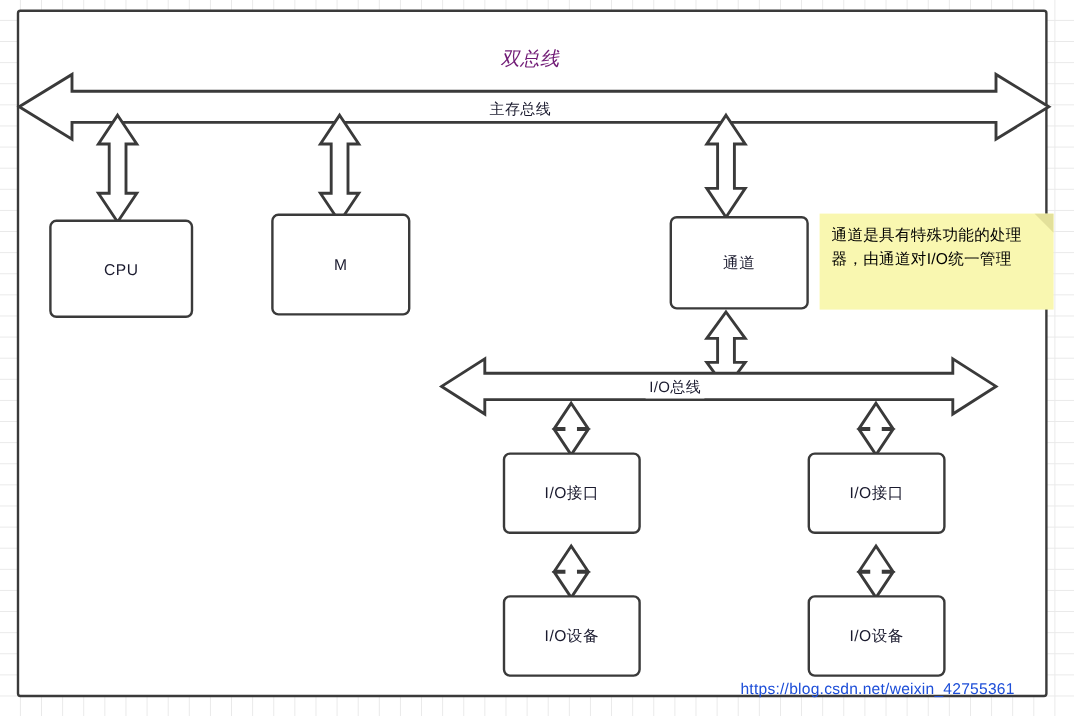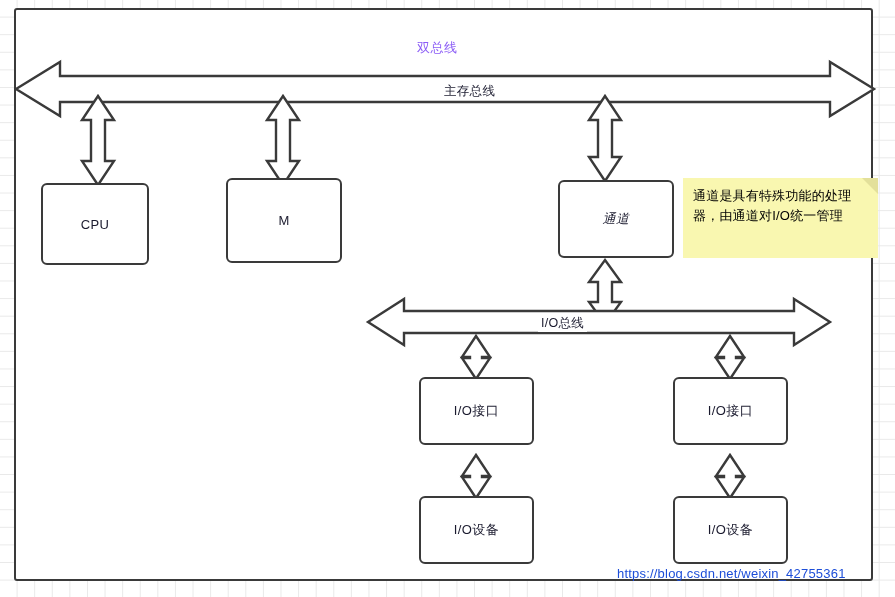--- a/index.html
+++ b/index.html
@@ -64,24 +64,25 @@
     position: absolute;
     font-size: 12.5px;
     color: #1a1a2e;
     background: #ffffff;
     padding: 0 3px;
     white-space: nowrap;
     letter-spacing: 0.3px;
   }
   .diagram-title {
     position: absolute;
-    font-size: 13px;
-    color: #8b5cf6;
+    font-size: 16px;
+    color: #701a75;
     white-space: nowrap;
     letter-spacing: 0.5px;
+    font-style: italic;
   }
   .note {
     position: absolute;
     left: 683px;
     top: 178px;
     width: 195px;
     height: 80px;
     background: #f9f7b0;
     box-sizing: border-box;
     padding: 8px 10px 0 10px;
@@ -148,33 +149,33 @@
       <path d="M 476,455 L 490,476 L 482,476 L 482,477 L 490,477 L 476,498
                L 462,477 L 470,477 L 470,476 L 462,476 Z"></path>
 
       <path d="M 730,455 L 744,476 L 736,476 L 736,477 L 744,477 L 730,498
                L 716,477 L 724,477 L 724,476 L 716,476 Z"></path>
     </g>
   </svg>
 
   <div class="diagram-title" style="left:417px; top:39px;">双总线</div>
 
-  <div class="bus-label" style="left:405px; top:83px;margin-left:36px;">主存总线</div>
+  <div class="bus-label" style="left:405px; top:83px;">主存总线</div>
 
   <div class="bus-label" style="left:538px; top:315px;">I/O总线</div>
 
-  <div class="node-box" style="left:41px; top:183px; width:108px; height:82px;">
+  <div class="node-box" style="left:41px; top:183px; width:120px; height:82px;">
     <span>CPU</span>
   </div>
 
   <div class="node-box" style="left:226px; top:178px; width:116px; height:85px;">
     <span>M</span>
   </div>
 
-  <div class="node-box" style="left:558px; top:180px; width:116px; height:78px;font-style:italic;">
+  <div class="node-box" style="left:558px; top:180px; width:116px; height:78px;">
     <span>通道</span>
   </div>
 
   <div class="node-box" style="left:419px; top:377px; width:115px; height:68px;">
     <span>I/O接口</span>
   </div>
 
   <div class="node-box" style="left:673px; top:377px; width:115px; height:68px;">
     <span>I/O接口</span>
   </div>

